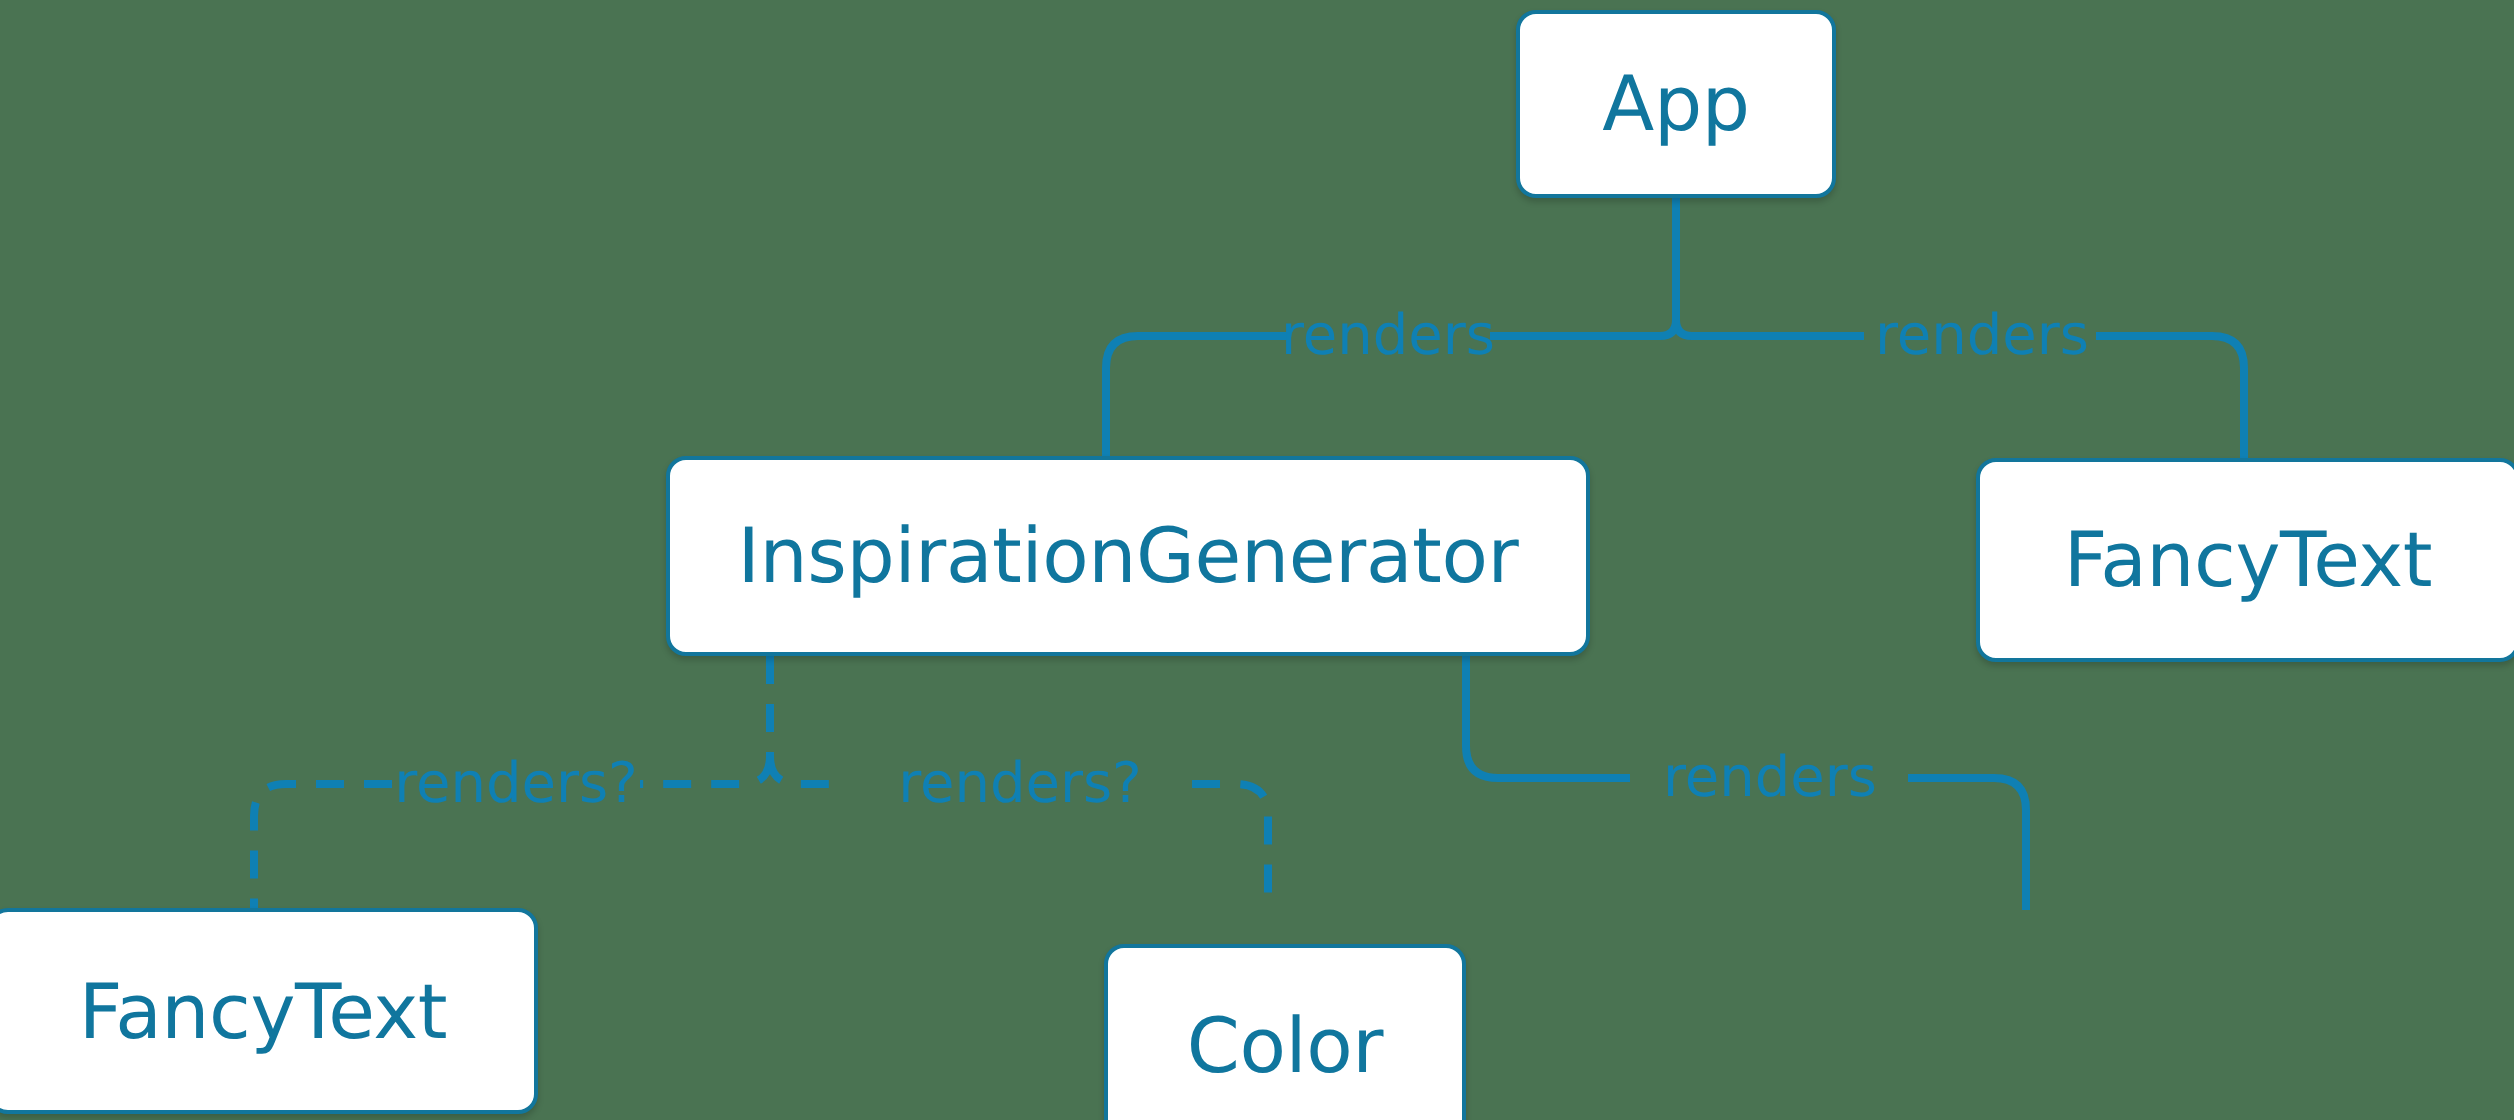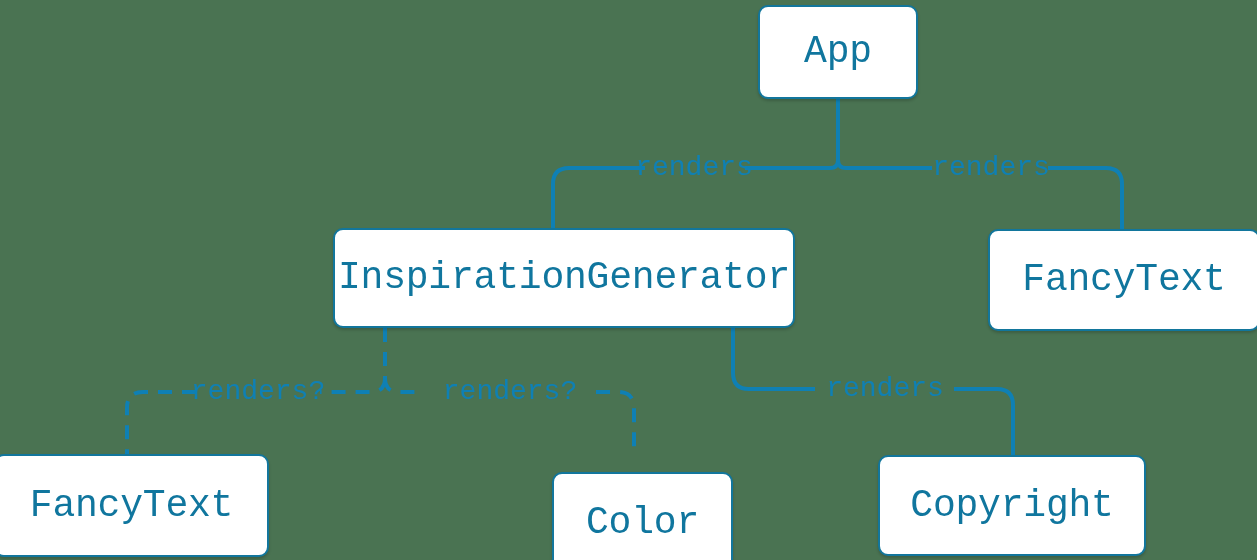--- a/index.html
+++ b/index.html
@@ -10,21 +10,20 @@
     width: 1257px;
     height: 560px;
     background: #4a7352;
     font-family: "DejaVu Sans", "Liberation Sans", sans-serif;
     overflow: hidden;
   }
   #diagram {
     position: relative;
     width: 1257px;
     height: 560px;
-    font-family: Liberation Mono, monospace;
   }
   #edge-layer {
     position: absolute;
     left: 0;
     top: 0;
     width: 1257px;
     height: 560px;
   }
   .node {
     position: absolute;
@@ -102,23 +101,20 @@
   </div>
 
   <div class="node" style="left:-6px; top:454px; width:275px; height:103px;">
     <span class="node-label">FancyText</span>
   </div>
 
   <div class="node" style="left:538px; top:472px; width:181px; height:102px;margin-left:14px;">
     <span class="node-label">Color</span>
   </div>
 
-  <div class="node" style="left:878px; top:455px; width:268px; height:101px;">
-    <span class="node-label">Copyright</span>
-  </div>
 
   <div class="edge-label" style="left:694px; top:168px;">renders</div>
   <div class="edge-label" style="left:991px; top:168px;">renders</div>
   <div class="edge-label" style="left:258px; top:392px;">renders?</div>
   <div class="edge-label" style="left:510px; top:392px;">renders?</div>
   <div class="edge-label" style="left:885px; top:389px;">renders</div>
 
 </div>
 
 </body></html>

